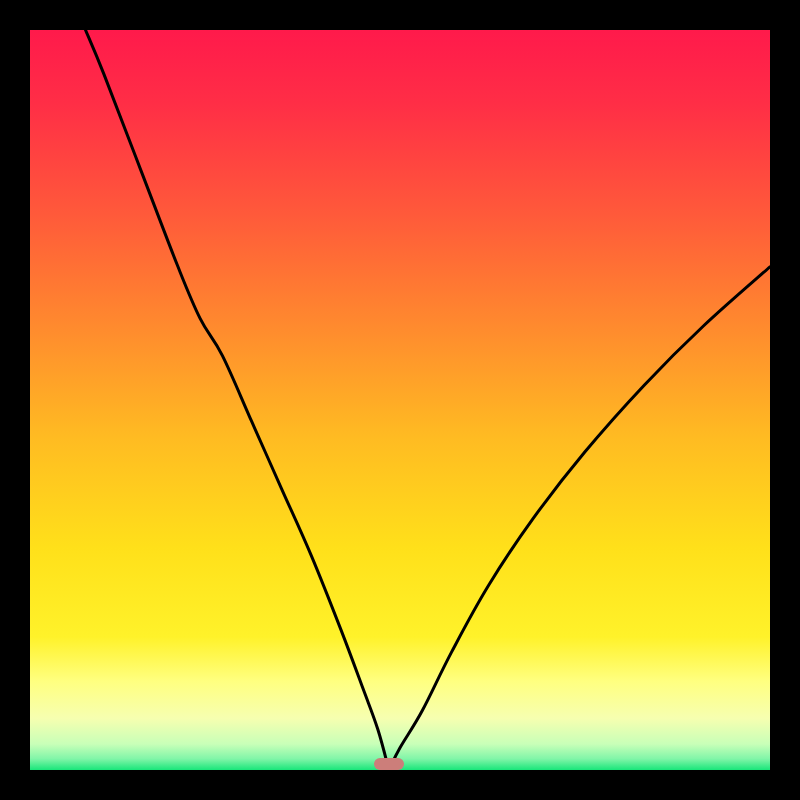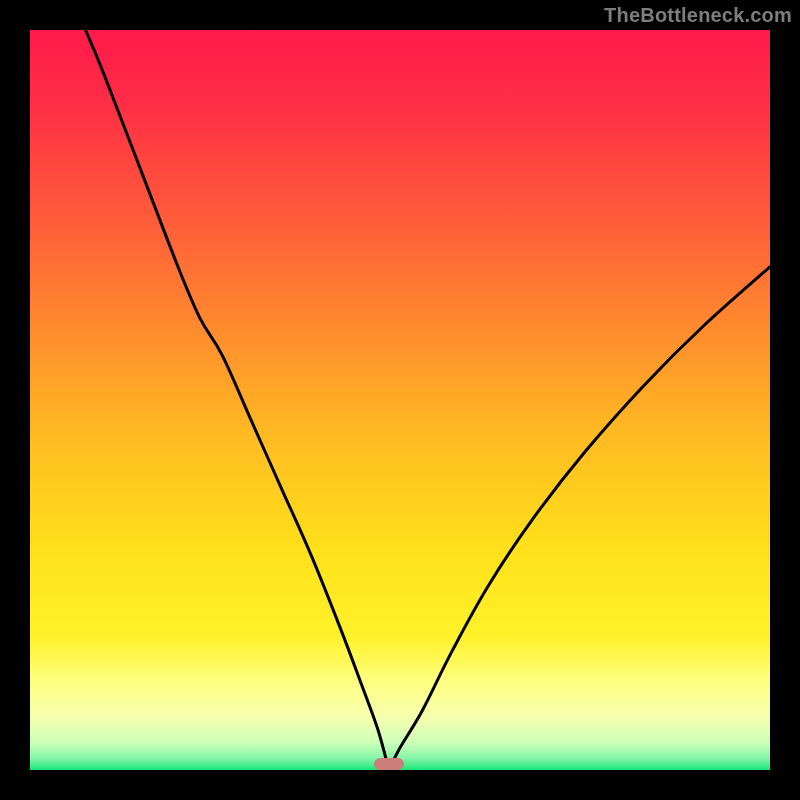--- a/index.html
+++ b/index.html
@@ -56,21 +56,20 @@
     font-size: 20px;
     font-weight: bold;
     letter-spacing: 0.2px;
     user-select: none;
   }
 </style>
 </head>
 <body>
 
 <div class="frame">
-  <div class="watermark">TheBottleneck.com</div>
 
   <div class="plot-area">
     <svg class="gradient" viewBox="0 0 740 740" preserveAspectRatio="none">
       <defs>
         <linearGradient id="bg-grad" x1="0" y1="0" x2="0" y2="1">
             <stop offset="0%" stop-color="#ff1a4b"></stop>
             <stop offset="10%" stop-color="#ff2e46"></stop>
             <stop offset="25%" stop-color="#ff5a3a"></stop>
             <stop offset="40%" stop-color="#ff8a2e"></stop>
             <stop offset="55.00000000000001%" stop-color="#ffbb22"></stop>

